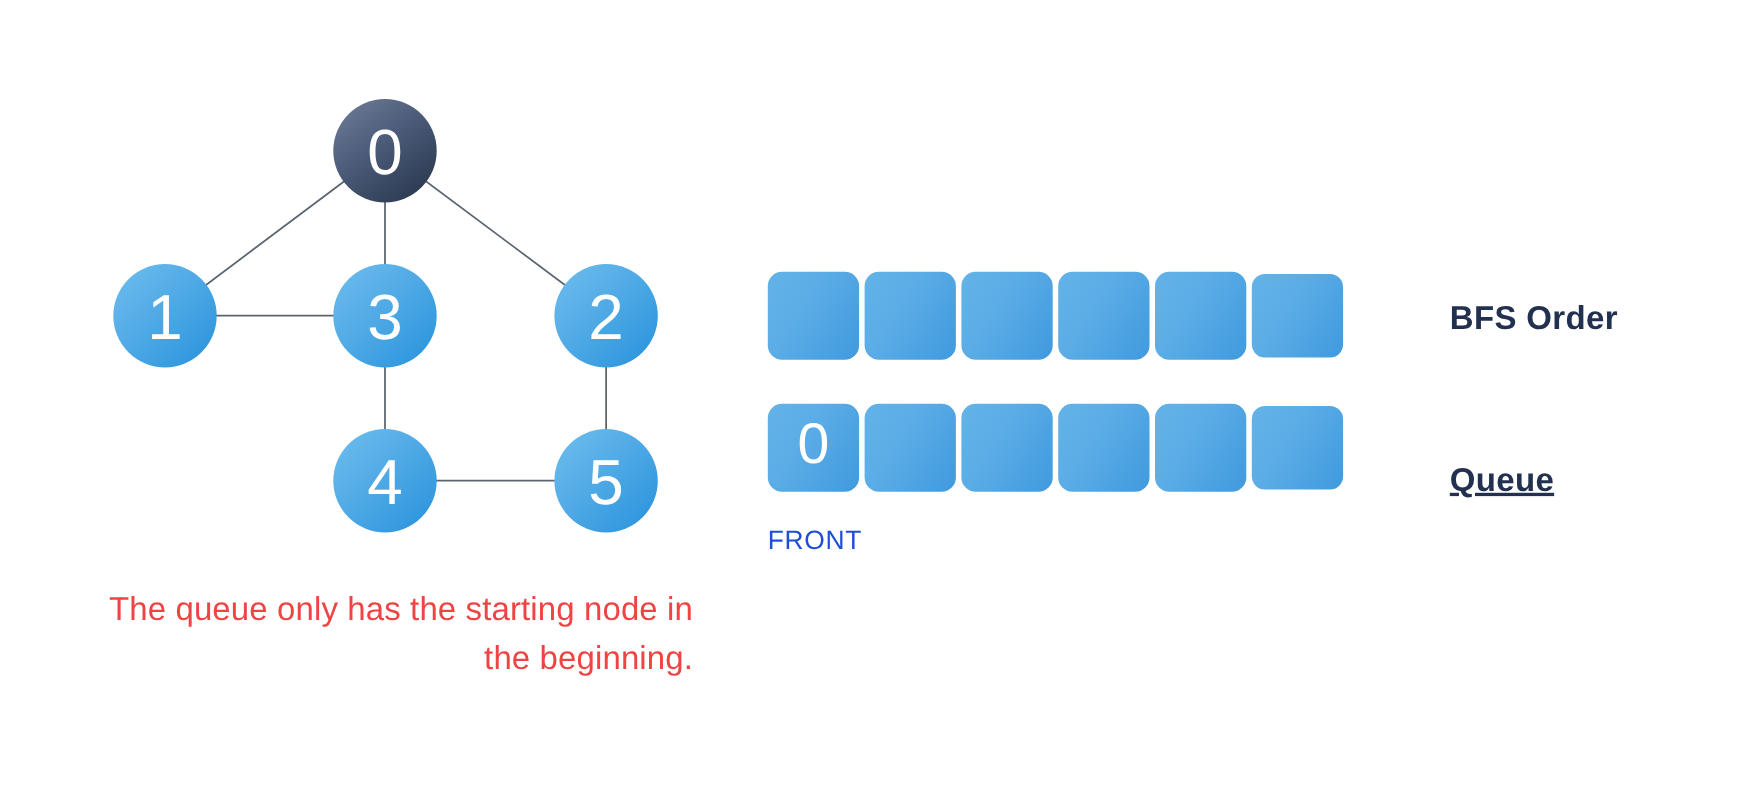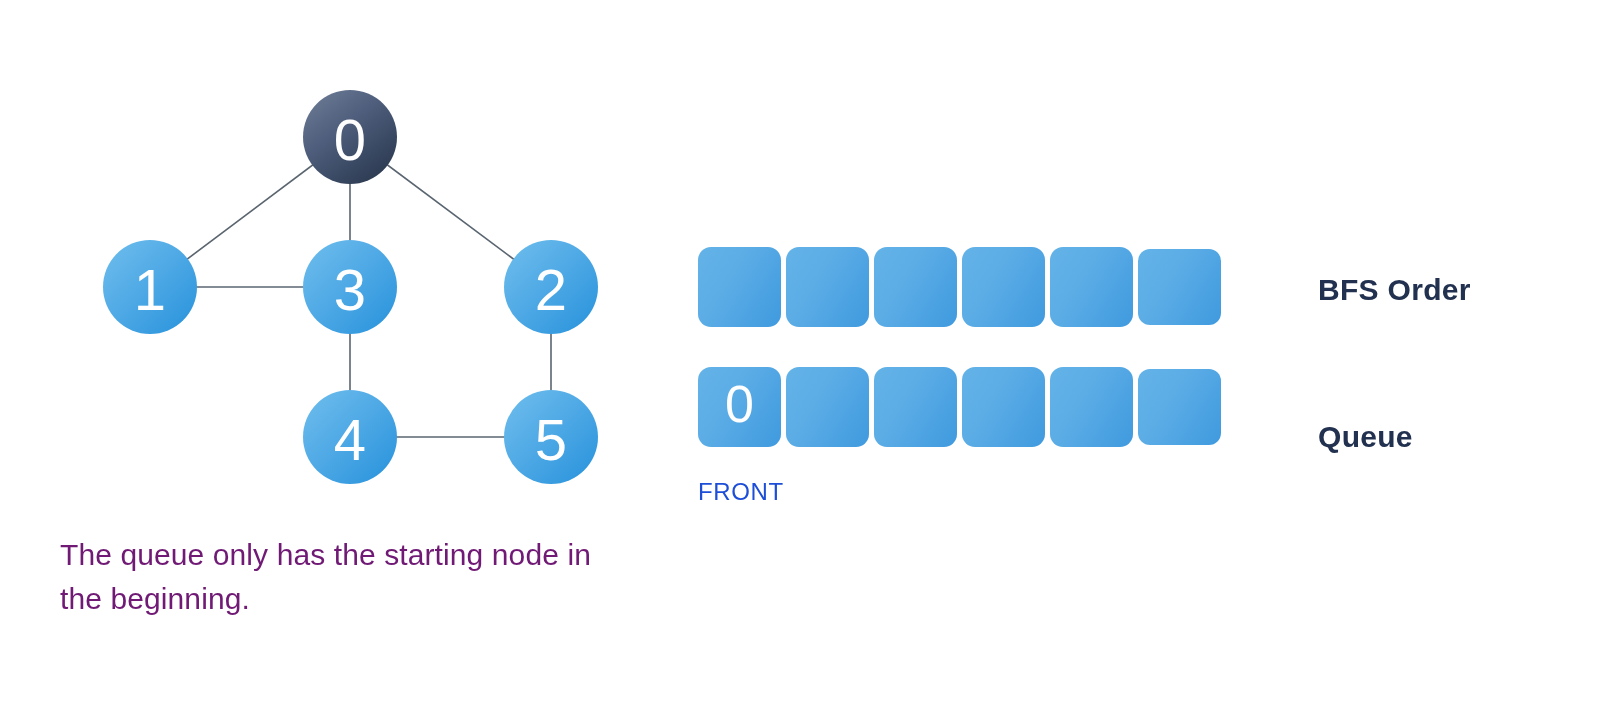--- a/index.html
+++ b/index.html
@@ -41,22 +41,22 @@
     stroke: #5a6570;
     stroke-width: 1.6;
     fill: none;
   }
 
   #graph-caption {
     position: absolute;
     left: 60px;
     top: 533px;
     width: 570px;
-    text-align: left;
-    color: #701a75;
+    text-align: right;
+    color: #ef4444;
     font-size: 30px;
     line-height: 44px;
     font-weight: 400;
     letter-spacing: 0.1px;
   }
 
   
   #structures-panel {
     position: absolute;
     left: 660px;
@@ -105,21 +105,21 @@
   .row-label {
     position: absolute;
     left: 620px;
     color: #22314f;
     font-size: 30px;
     font-weight: bold;
     letter-spacing: 0.3px;
     white-space: nowrap;
   }
   #row-bfs   .row-label { top: 26px; }
-  #row-queue .row-label { top: 53px; }
+  #row-queue .row-label { top: 53px; text-decoration: underline; }
 
   #front-label {
     position: absolute;
     left: 38px;
     top: 478px;
     color: #1d4ed8;
     font-size: 24px;
     font-weight: 400;
     letter-spacing: 0.6px;
   }

